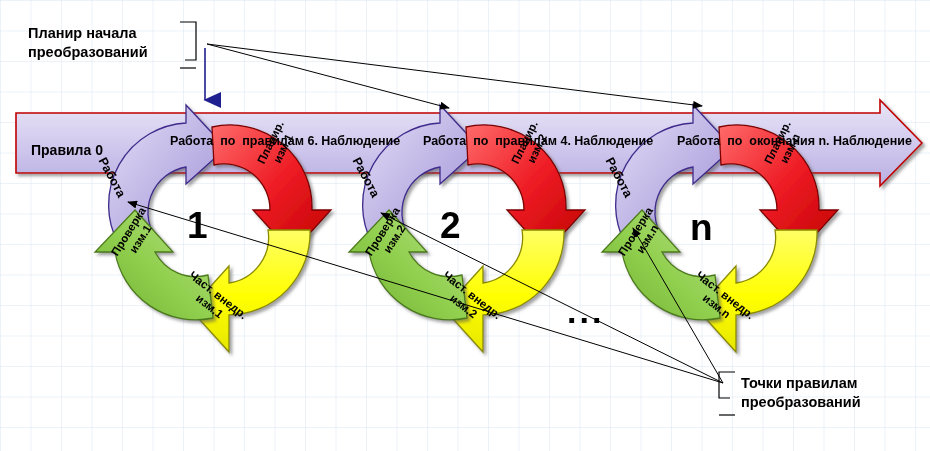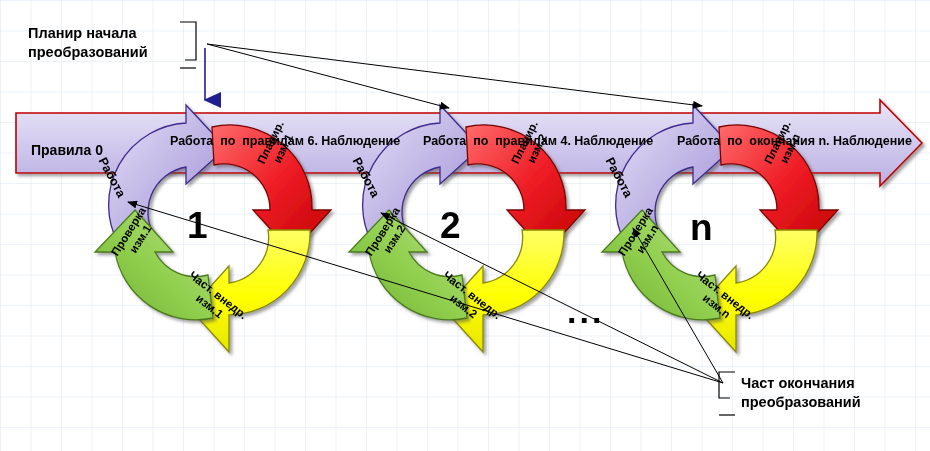--- a/index.html
+++ b/index.html
@@ -164,21 +164,21 @@
     <path d="M735,372 L719,372 L719,398 L730,398" fill="none" stroke="#000" stroke-width="1.2"></path>
     <path d="M735,415 L719,415" fill="none" stroke="#000" stroke-width="1.2"></path>
     <path d="M723,383 L128,202" fill="none" stroke="#000" stroke-width="1" marker-end="url(#arrH)"></path>
     <path d="M723,383 L381,213" fill="none" stroke="#000" stroke-width="1" marker-end="url(#arrH)"></path>
     <path d="M723,383 L633,228" fill="none" stroke="#000" stroke-width="1" marker-end="url(#arrH)"></path>
   </g>
 </svg>
 
 <div class="callout" style="left:28px;top:24px;">Планир начала
 преобразований</div>
-<div class="callout" style="left:741px;top:374px;">Част окончания
+<div class="callout" style="left:741px;top:374px;">Точки правилам
 преобразований</div>
 
 <div class="band-label" style="left:31px;top:130px;font-size:14px;margin-top:12px;">Правила 0</div>
 <div class="band-label" style="left:170px;top:134px;">Работа  по  правилам 6. Наблюдение</div>
 <div class="band-label" style="left:423px;top:134px;">Работа  по  правилам 4. Наблюдение</div>
 <div class="band-label" style="left:677px;top:134px;">Работа  по  окончания n. Наблюдение</div>
 
 <div class="bignum" style="left:187px;top:205px;">1</div>
 <div class="bignum" style="left:440px;top:205px;">2</div>
 <div class="bignum" style="left:690px;top:207px;">n</div>

